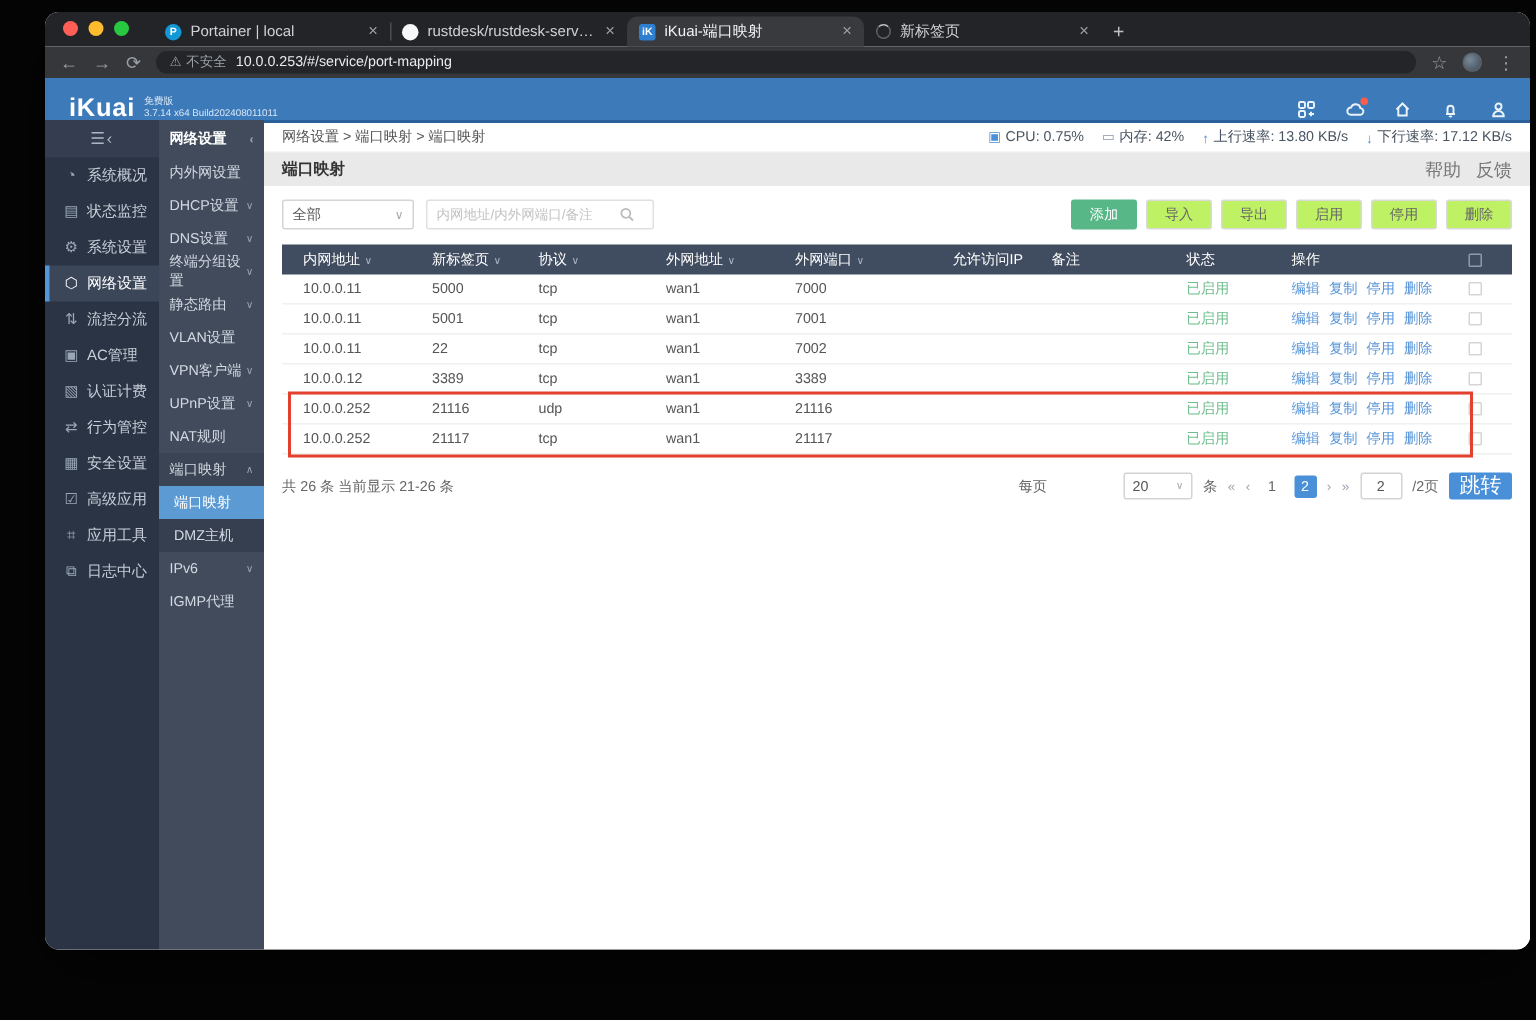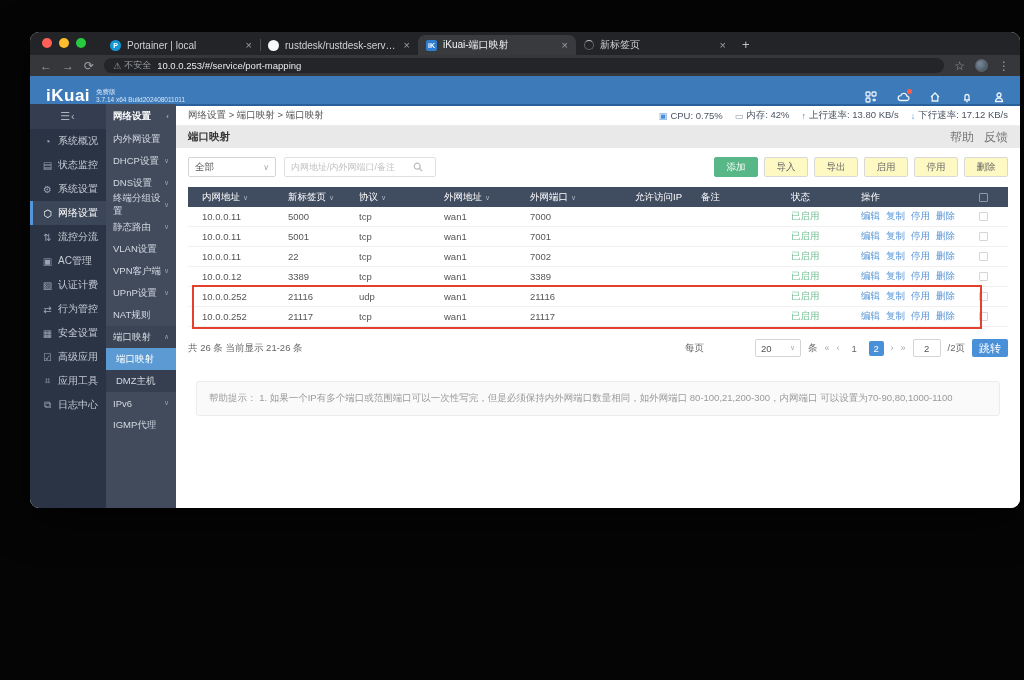--- a/index.html
+++ b/index.html
@@ -1,18 +1,18 @@
 <!DOCTYPE html>
 <html><head>
 <meta charset="utf-8">
 <style>
   * { margin:0; padding:0; box-sizing:border-box; }
   html,body { width:1024px; height:680px; background:#000; font-family:"Liberation Sans","DejaVu Sans",sans-serif; }
   .canvas { position:relative; width:1024px; height:680px; background:#050505; overflow:hidden; }
-  .window { position:absolute; left:30px; top:32px; width:990px; height:476px; border-radius:9px; overflow:hidden; background:#fff; box-shadow:0 12px 40px rgba(0,0,0,.65); display:flex; flex-direction:column; }
+  .window { position:absolute; left:30px; top:8px; width:990px; height:625px; border-radius:9px; overflow:hidden; background:#fff; box-shadow:0 12px 40px rgba(0,0,0,.65); display:flex; flex-direction:column; }
 
   
   .tabstrip { height:23px; background:#232427; display:flex; align-items:flex-end; padding-left:12px; flex:none; }
   .lights { display:flex; gap:7px; align-items:center; height:100%; margin-right:16px; padding-bottom:2px; }
   .light { width:10px; height:10px; border-radius:50%; }
   .light.r{background:#ff5f57}.light.y{background:#febc2e}.light.g{background:#28c840}
   .tab { display:flex; align-items:center; gap:6px; height:20px; padding:0 8px; width:158px; font-size:10px; color:#cfd1d4; border-radius:7px 7px 0 0; position:relative; }
   .tab .ttl { flex:1; white-space:nowrap; overflow:hidden; text-overflow:ellipsis; }
   .tab .x { color:#9aa0a6; font-size:11px; cursor:default; }
   .tab.active { background:#383a3e; color:#f1f3f4; }
@@ -68,21 +68,21 @@
   .titlebar { height:22px; background:#e9e9e9; display:flex; align-items:center; padding:0 12px; font-size:10.5px; color:#333; font-weight:bold; }
   .titlebar .links { margin-left:auto; font-weight:normal; color:#777; font-size:12px; display:flex; gap:10px; }
 
   .toolrow { margin:9px 12px 0; display:flex; gap:8px; }
   .selectbox { width:88px; height:20px; border:1px solid #d4d4d4; border-radius:2px; display:flex; align-items:center; padding:0 6px; font-size:9.5px; color:#555; background:#fff; }
   .selectbox .arr { margin-left:auto; color:#aaa; font-size:8px; }
   .searchbox { width:152px; height:20px; border:1px solid #e0e0e0; border-radius:2px; display:flex; align-items:center; padding:0 6px; gap:4px; }
   .searchbox input { border:0; outline:0; width:118px; font-size:9px; color:#555; font-family:inherit; }
   .searchbox input::placeholder { color:#c2c2c2; }
   .btns { margin-left:auto; display:flex; gap:6px; }
-  .btn { min-width:44px; height:20px; border:1px solid #d9d9d9; border-radius:2px; background:#fef9c3; color:#666; font-size:9.5px; display:flex; align-items:center; justify-content:center; padding:0 8px; cursor:default; }
+  .btn { min-width:44px; height:20px; border:1px solid #d9d9d9; border-radius:2px; background:#bef264; color:#666; font-size:9.5px; display:flex; align-items:center; justify-content:center; padding:0 8px; cursor:default; }
   .btn.primary { background:#57b787; border-color:#57b787; color:#fff; }
 
   .tablewrap { position:relative; margin:10px 12px 0; }
   .trow { display:grid; grid-template-columns:86px 71px 85px 86px 105px 66px 90px 70px 112px 1fr; align-items:center; padding-left:14px; }
   .thead { background:#404c60; color:#fff; height:20px; font-size:9.5px; }
   .thead .arr { color:#aab3c2; font-size:7px; margin-left:3px; }
   .tbodyrow { height:20px; font-size:9.5px; color:#555; border-bottom:1px solid #f0f0f0; }
   .status-on { color:#6fbe8e; }
   .ops { display:flex; gap:6px; }
   .oplink { color:#5794d7; cursor:default; }
@@ -91,21 +91,21 @@
   .redbox { position:absolute; left:4px; width:calc(100% - 30px); top:98px; height:44px; border:2px solid #e3402e; pointer-events:none; }
 
   .pagerow { margin:12px 12px 0; display:flex; align-items:center; font-size:9.5px; color:#666; }
   .pager { margin-left:auto; display:flex; align-items:center; gap:7px; }
   .pp-select { width:46px; height:18px; border:1px solid #d4d4d4; border-radius:2px; display:flex; align-items:center; padding:0 5px; color:#555;margin-left:44px; }
   .pp-select .arr { margin-left:auto; color:#aaa; font-size:7px; }
   .pgnav { color:#9aa5b1; font-size:9px; }
   .pgnum { min-width:15px; height:15px; display:flex; align-items:center; justify-content:center; color:#666; border-radius:2px; }
   .pgnum.active { background:#4a90d9; color:#fff; }
   .jumpinput { width:28px; height:18px; border:1px solid #d4d4d4; border-radius:2px; text-align:center; font-size:9.5px; color:#555; outline:0; font-family:inherit; }
-  .jumpbtn { height:18px; padding:0 7px; background:#4a90d9; color:#fff; border-radius:2px; display:flex; align-items:center; font-size:11px;text-align:right; }
+  .jumpbtn { height:18px; padding:0 7px; background:#4a90d9; color:#fff; border-radius:2px; display:flex; align-items:center; font-size:14px;text-align:right; }
 
   .helpbox { margin:24px 20px 0; background:#fafafa; border:1px solid #ececec; border-radius:3px; padding:10px 12px; font-size:9.5px; color:#9a9a9a; }
 </style>
 </head>
 <body>
 
 <div class="canvas">
   <div class="window">
 
     <div class="tabstrip">
@@ -500,19 +500,16 @@
             <span class="pgnum">1</span>
             <span class="pgnum active">2</span>
             <span class="pgnav">›</span>
             <span class="pgnav">»</span>
             <input class="jumpinput" value="2" style="">
             <span>/2页</span>
             <span class="jumpbtn">跳转</span>
           </div>
         </div>
 
-        <div class="helpbox">
-          <span>帮助提示： 1. 如果一个IP有多个端口或范围端口可以一次性写完，但是必须保持内外网端口数量相同，如外网端口 80-100,21,200-300，内网端口 可以设置为70-90,80,1000-1100</span>
-        </div>
       </main>
     </div>
   </div>
 </div>
 
 </body></html>

